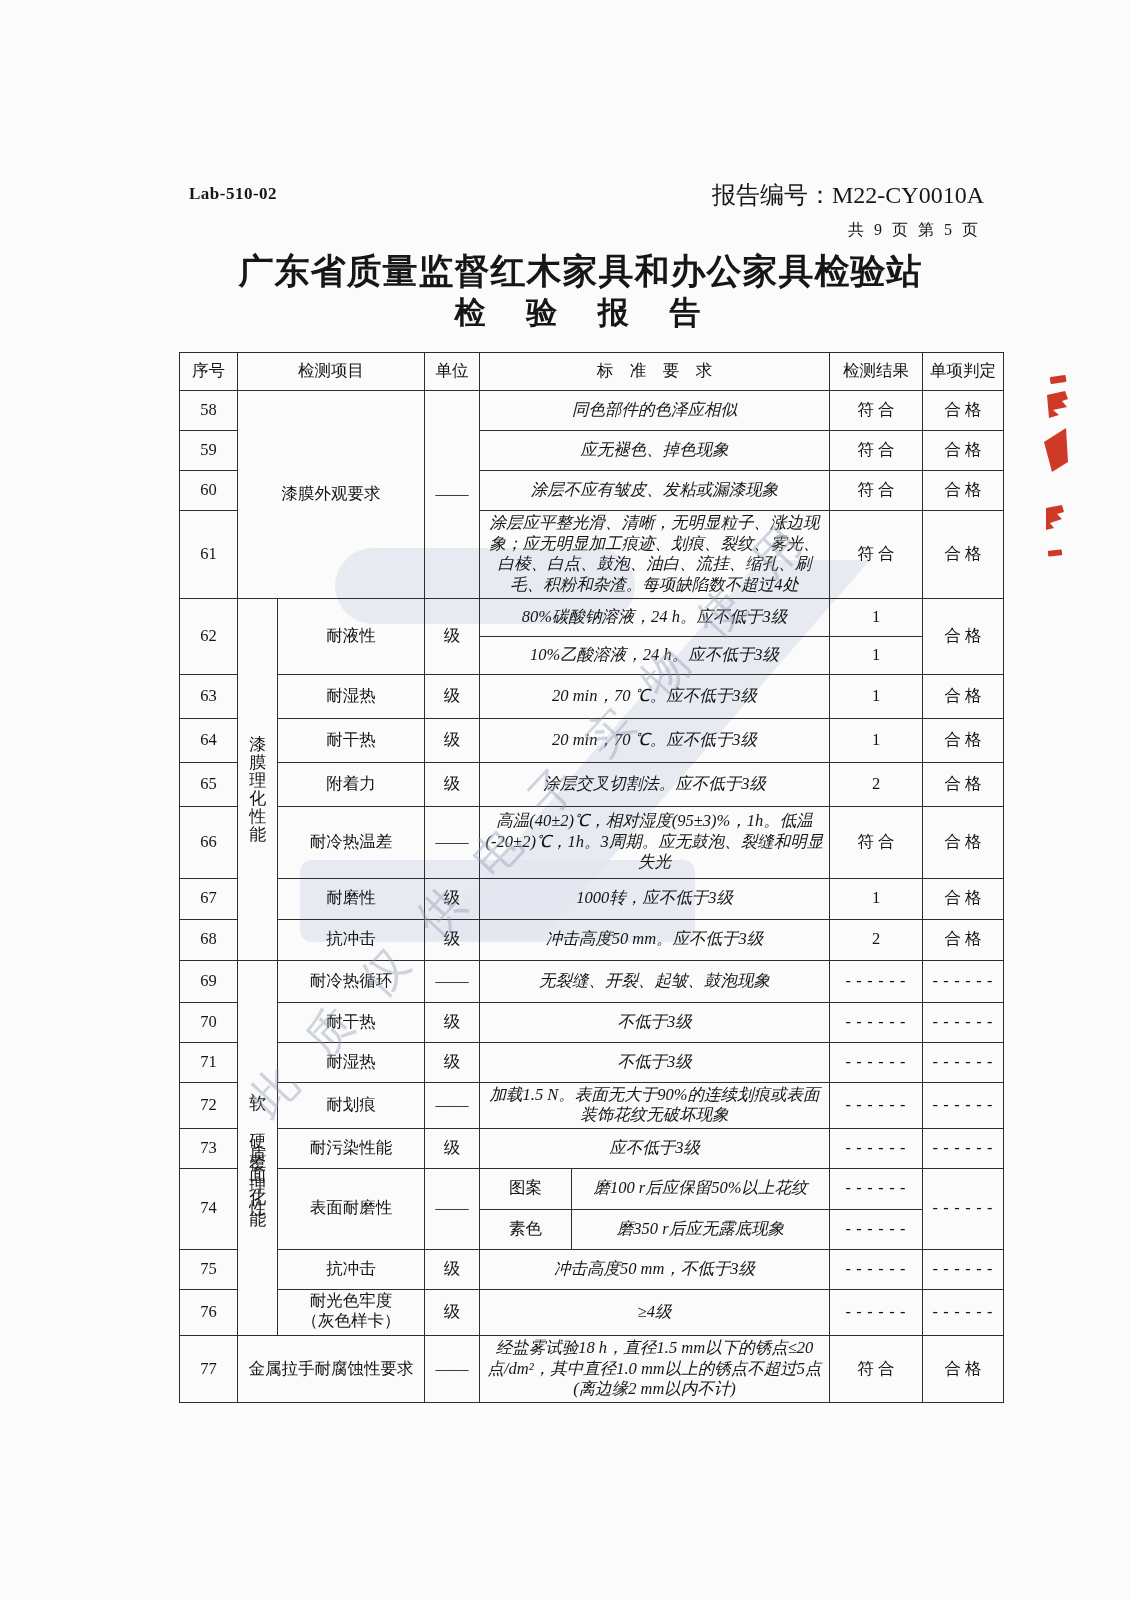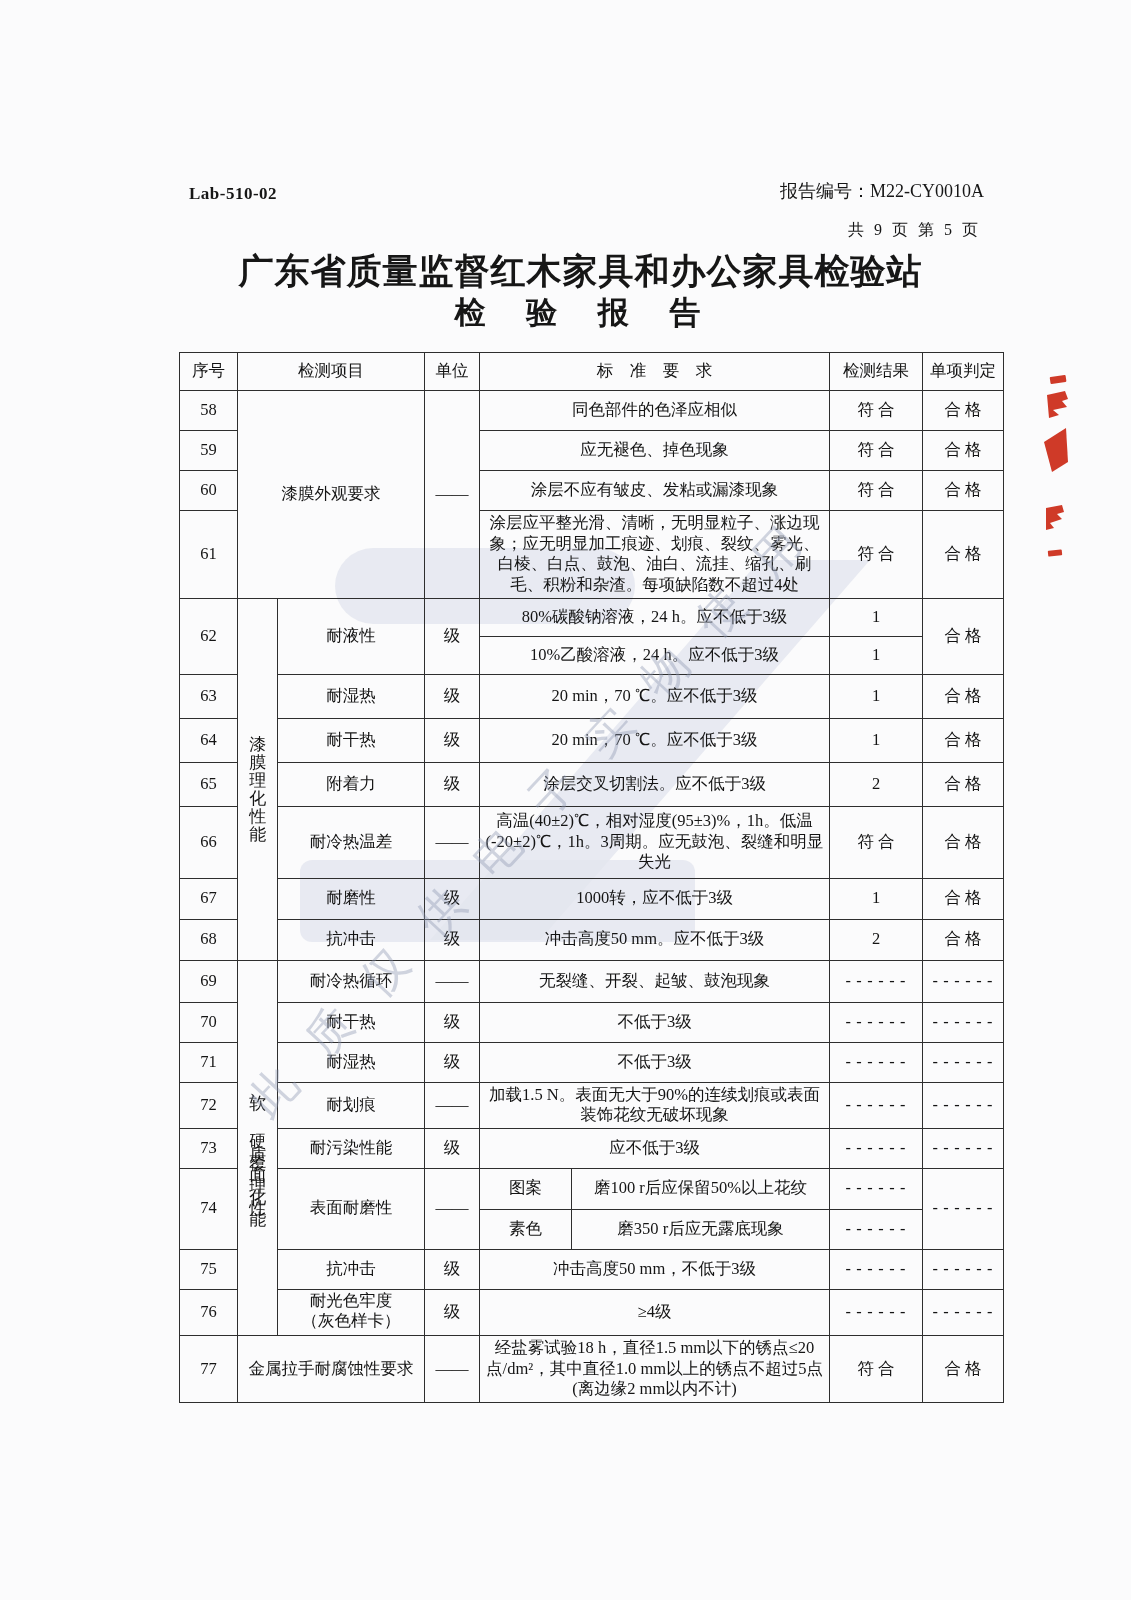--- a/index.html
+++ b/index.html
@@ -4,37 +4,37 @@
 <style>
   html,body { margin:0; padding:0; background:#ffffff; }
   .page {
     position:relative; width:1131px; height:1600px;
     background:#fbfbfc; overflow:hidden;
     font-family:"Liberation Serif", serif; color:#161616;
   }
   .hei { font-family:"Liberation Sans", sans-serif; font-weight:700; }
 
   .form-code { position:absolute; left:189px; top:184px; font-size:17px; font-weight:700; letter-spacing:0.5px; }
-  .report-no { position:absolute; top:179px; right:147px; font-size:18px; }
+  .report-no { position:absolute; top:179px; right:147px; font-size:24px; }
   .page-count { position:absolute; top:220px; right:150px; font-size:16px; letter-spacing:3px; }
   .org-title { position:absolute; top:248px; left:0; width:100%; text-align:center; font-size:35px; letter-spacing:1px;margin-left:15px; }
   .doc-title { position:absolute; top:292px; left:12px; width:100%; text-align:center; font-size:31px; letter-spacing:16px; text-indent:16px; }
 
   table.report {
     position:absolute; left:179px; top:352px; width:824px;
     border-collapse:collapse; table-layout:fixed; z-index:2;
     background:transparent;
     padding-left:8px;
   }
   table.report td {
     border:1.6px solid #2e2e2e; text-align:center; vertical-align:middle;
     font-size:16.5px; line-height:1.25; padding:2px 4px; color:#141414;
     overflow:hidden;
   }
-  td.req { text-align:left; padding:2px 6px 2px 9px; }
+  td.req { text-align:left; padding:2px 6px 2px 9px;font-style:italic; }
   td.sm  { font-size:15px; line-height:19px;margin-left:24px; }
   td.sm2 { font-size:15.5px; line-height:21px; }
   td.pre { white-space:pre-line; font-size:15.5px; line-height:19px;font-family:Liberation Mono, monospace; }
   td.dash { font-family:"DejaVu Sans Mono", monospace; font-size:14px; letter-spacing:1px; color:#2f2f2f; }
   td.num { font-size:17px; }
   .vtext {
     display:inline-block; writing-mode:vertical-rl; text-orientation:upright;
     font-size:17px; color:#141414;
   }
   .vg1 { letter-spacing:18px; }

